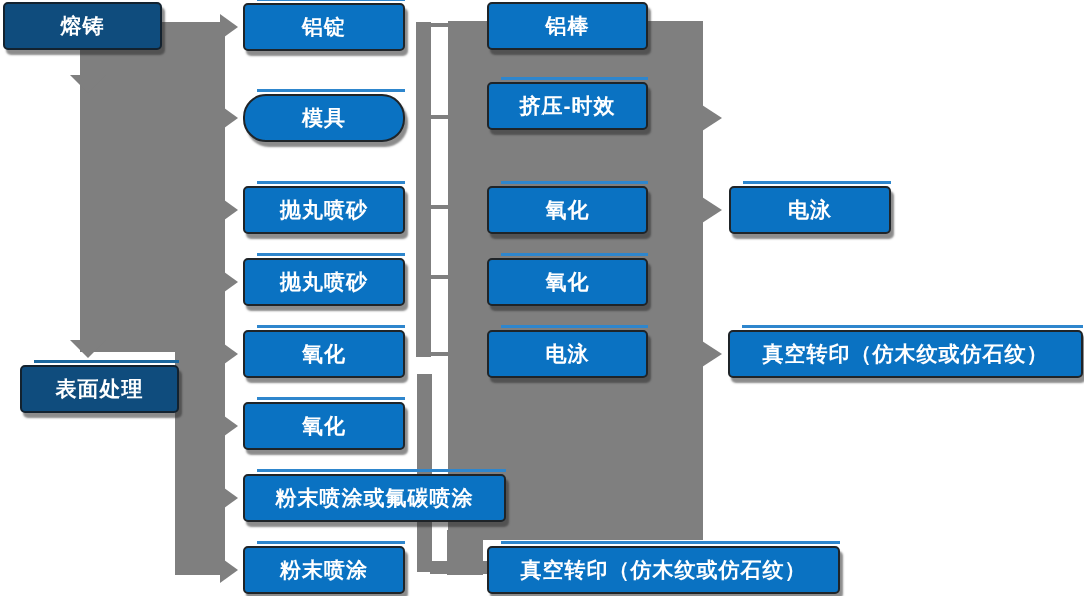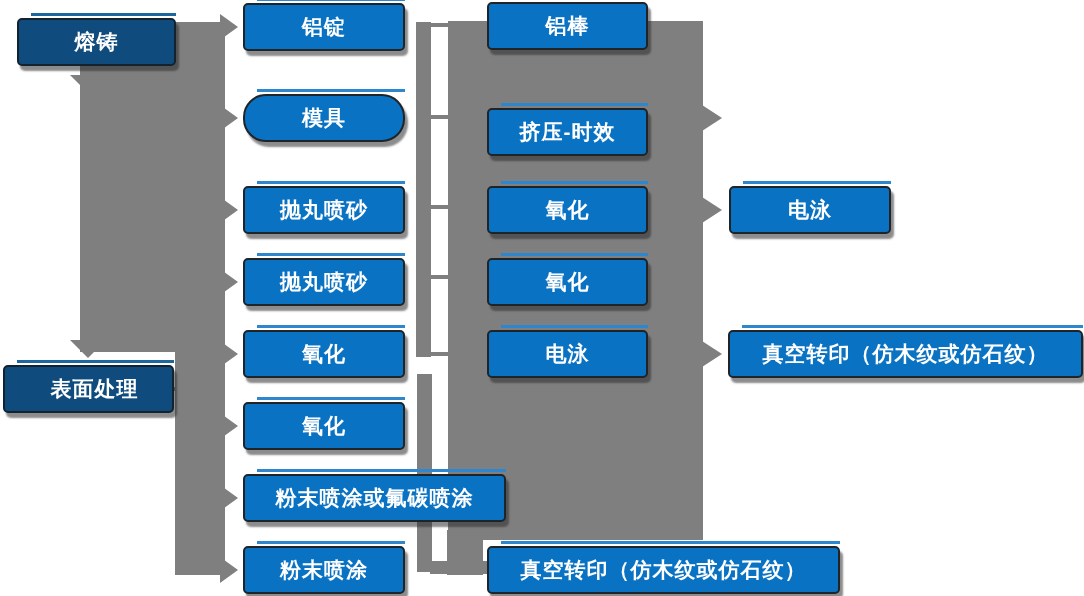--- a/index.html
+++ b/index.html
@@ -72,34 +72,34 @@
   <div class="arrow-right" style="left:220px;top:269px;"></div>
   <div class="arrow-right" style="left:220px;top:341px;"></div>
   <div class="arrow-right" style="left:220px;top:413px;"></div>
   <div class="arrow-right" style="left:220px;top:485px;"></div>
   <div class="arrow-right" style="left:220px;top:557px;"></div>
 
   <div class="arrow-right big" style="left:702px;top:105px;"></div>
   <div class="arrow-right big" style="left:702px;top:197px;"></div>
   <div class="arrow-right big" style="left:702px;top:341px;"></div>
 
-  <div class="box nb" style="left:3px;top:18px;width:155px;margin-left:14px;">熔铸</div>
-  <div class="box nb" style="left:3px;top:365px;width:155px;padding-left:12px;">表面处理</div>
+  <div class="box nb" style="left:3px;top:2px;width:155px;">熔铸</div>
+  <div class="box nb" style="left:20px;top:365px;width:155px;">表面处理</div>
 
   <div class="box bb" style="left:243px;top:3px;width:158px;">铝锭</div>
   <div class="box bb" style="left:243px;top:94px;width:158px;border-radius:23px;">模具</div>
   <div class="box bb" style="left:243px;top:186px;width:158px;">抛丸喷砂</div>
   <div class="box bb" style="left:243px;top:258px;width:158px;">抛丸喷砂</div>
   <div class="box bb" style="left:243px;top:330px;width:158px;">氧化</div>
   <div class="box bb" style="left:243px;top:402px;width:158px;">氧化</div>
   <div class="box bb" style="left:243px;top:474px;width:259px;">粉末喷涂或氟碳喷涂</div>
   <div class="box bb" style="left:243px;top:546px;width:158px;">粉末喷涂</div>
 
   <div class="box bb" style="left:487px;top:2px;width:157px;">铝棒</div>
-  <div class="box bb" style="left:487px;top:108px;width:157px;">挤压-时效</div>
+  <div class="box bb" style="left:487px;top:82px;width:157px;">挤压-时效</div>
   <div class="box bb" style="left:487px;top:186px;width:157px;">氧化</div>
   <div class="box bb" style="left:487px;top:258px;width:157px;">氧化</div>
   <div class="box bb" style="left:487px;top:330px;width:157px;">电泳</div>
   <div class="box bb" style="left:487px;top:546px;width:349px;">真空转印（仿木纹或仿石纹）</div>
 
   <div class="box bb" style="left:729px;top:186px;width:158px;">电泳</div>
   <div class="box bb" style="left:728px;top:330px;width:351px;">真空转印（仿木纹或仿石纹）</div>
 
 </div>
 

